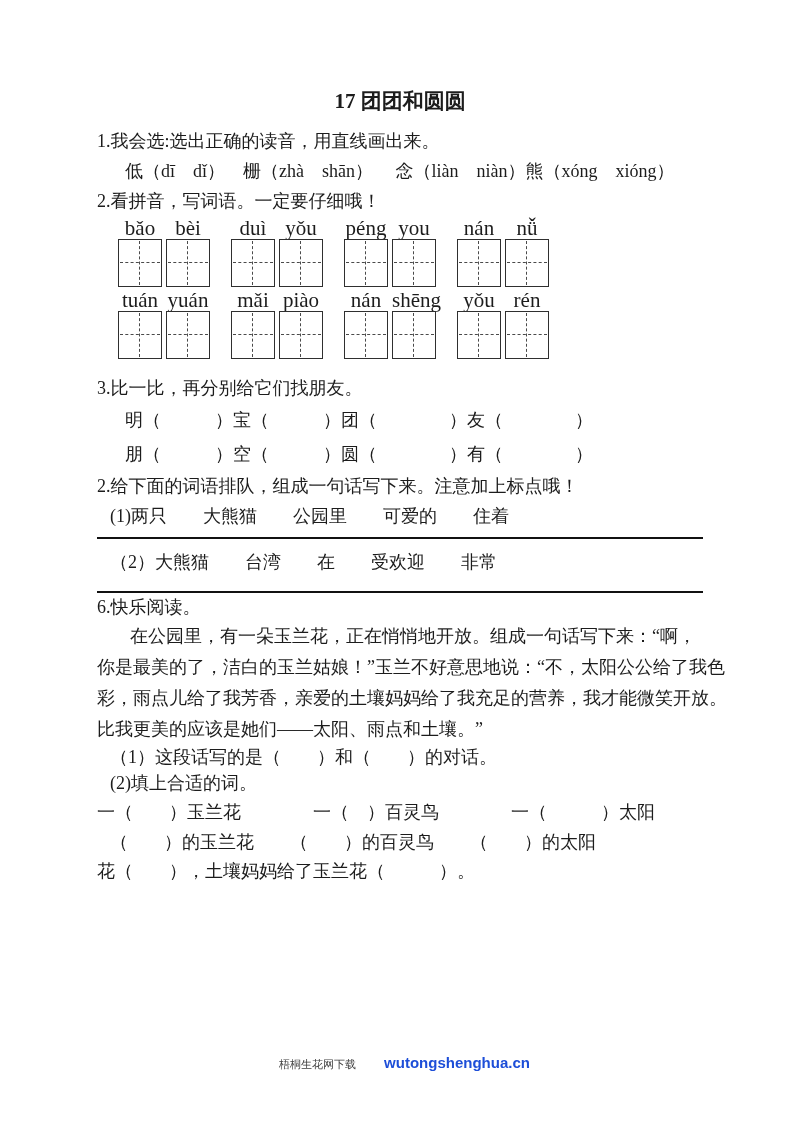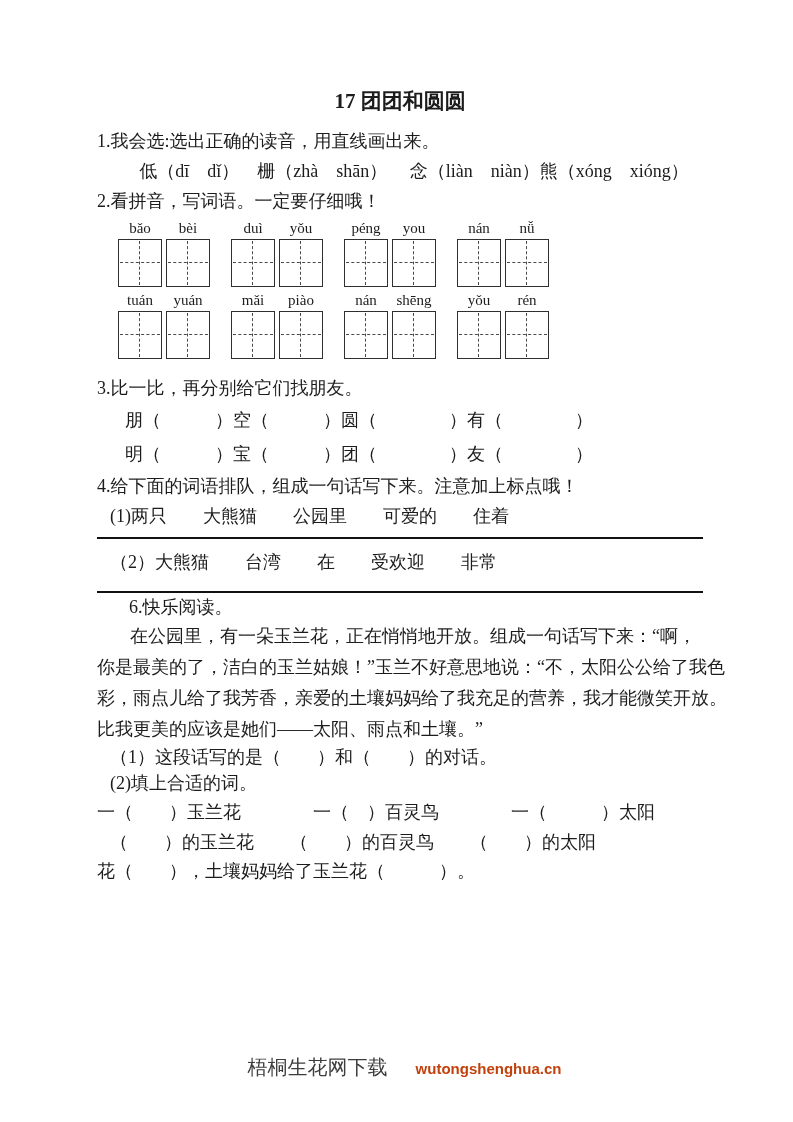--- a/index.html
+++ b/index.html
@@ -10,45 +10,45 @@
     background:#ffffff;
     color:#1c1c1c;
     font-family:"Liberation Serif","DejaVu Serif",serif;
     padding:86px 90px 4px 97px;
     overflow:hidden;
   }
   .doc-title { text-align:center; font-size:21px; font-weight:700; line-height:30px; white-space:pre; }
   .t-line { font-size:18px; white-space:pre; }
   .q-heading { line-height:30px; margin-top:0; }
   .mt10 { margin-top:10px; } .mt14 { margin-top:14px; } .mt18 { margin-top:18px; }
-  .q1-options { line-height:30px; padding-left:28px;text-align:center; }
+  .q1-options { line-height:30px; padding-left:28px; }
   
   .tzg-line { display:flex; gap:21px; padding-left:21px; }
   .tzg-line.first { margin-top:2px; }
   .tzg-line.second { margin-top:3px; }
   .py-pair { display:flex; gap:4px; height:21px; }
-  .py { width:44px; text-align:center; font-size:15px; line-height:20px; white-space:pre; }
+  .py { width:44px; text-align:center; font-size:21px; line-height:20px; white-space:pre; }
   .box-pair { display:flex; gap:4px; }
   .tzg { width:44px; height:48px; border:1.5px solid #2f2f2f; position:relative; }
   .tzg::before { content:""; position:absolute; left:1px; right:1px; top:50%; margin-top:-1px; border-top:1.5px dashed #4a4a4a; }
   .tzg::after  { content:""; position:absolute; top:1px; bottom:1px; left:50%; margin-left:-1px; border-left:1.5px dashed #4a4a4a; }
   .q3-row { line-height:34px; padding-left:28px; }
   .q4-item { line-height:30px; padding-left:13px; }
   .answer-line { border:0; border-top:2px solid #111; width:100%; margin-top:6px; }
   .answer-line.second { margin-top:14px; }
   .q4-item2 { margin-top:8px; }
   .q5-line { line-height:35px; }
   .indent2 { padding-left:33px; }
   .passage-line { line-height:31px; }
-  .q6-h { line-height:28px;margin-left:32px; }
+  .q6-h { line-height:28px; }
   .q6-item { padding-left:13px; }
   .lh24 { line-height:24px; } .lh28 { line-height:28px; } .lh30 { line-height:30px; }
   .footer { position:absolute; left:0; top:1036px; width:100%; text-align:center; white-space:pre; }
-  .site-name { font-size:20px; color:#3c3c3c; margin-right:28px; }
-  .site-url { font-size:15px; font-weight:700; color:#c2410c; font-family:"Liberation Sans","DejaVu Sans",sans-serif; }
+  .site-name { font-size:11px; color:#3c3c3c; margin-right:28px; }
+  .site-url { font-size:15px; font-weight:700; color:#1d4ed8; font-family:"Liberation Sans","DejaVu Sans",sans-serif; }
 </style>
 </head>
 <body>
 
 <div class="page">
 
   <div class="doc-title">17 团团和圆圆</div>
 
   <div>
     <div class="t-line q-heading mt10">1.我会选:选出正确的读音，用直线画出来。</div>
@@ -140,26 +140,26 @@
         <div class="box-pair">
             <div class="tzg"></div>
             <div class="tzg"></div>
           </div>
       </div>
     </div>
   </div>
 
   <div>
     <div class="t-line q-heading mt14">3.比一比，再分别给它们找朋友。</div>
+    <div class="t-line q3-row">明（　　　）宝（　　　）团（　　　　）友（　　　　）</div>
     <div class="t-line q3-row">朋（　　　）空（　　　）圆（　　　　）有（　　　　）</div>
-    <div class="t-line q3-row">明（　　　）宝（　　　）团（　　　　）友（　　　　）</div>
   </div>
 
   <div>
-    <div class="t-line q-heading">4.给下面的词语排队，组成一句话写下来。注意加上标点哦！</div>
+    <div class="t-line q-heading">2.给下面的词语排队，组成一句话写下来。注意加上标点哦！</div>
     <div class="t-line q4-item">(1)两只　　大熊猫　　公园里　　可爱的　　住着</div>
     <hr class="answer-line">
     <div class="t-line q4-item q4-item2">（2）大熊猫　　台湾　　在　　受欢迎　　非常</div>
     <hr class="answer-line second">
   </div>
 
 
   <div>
     <div class="t-line q6-h">6.快乐阅读。</div>
     <div class="t-line passage-line indent2">在公园里，有一朵玉兰花，正在悄悄地开放。组成一句话写下来：“啊，</div>

